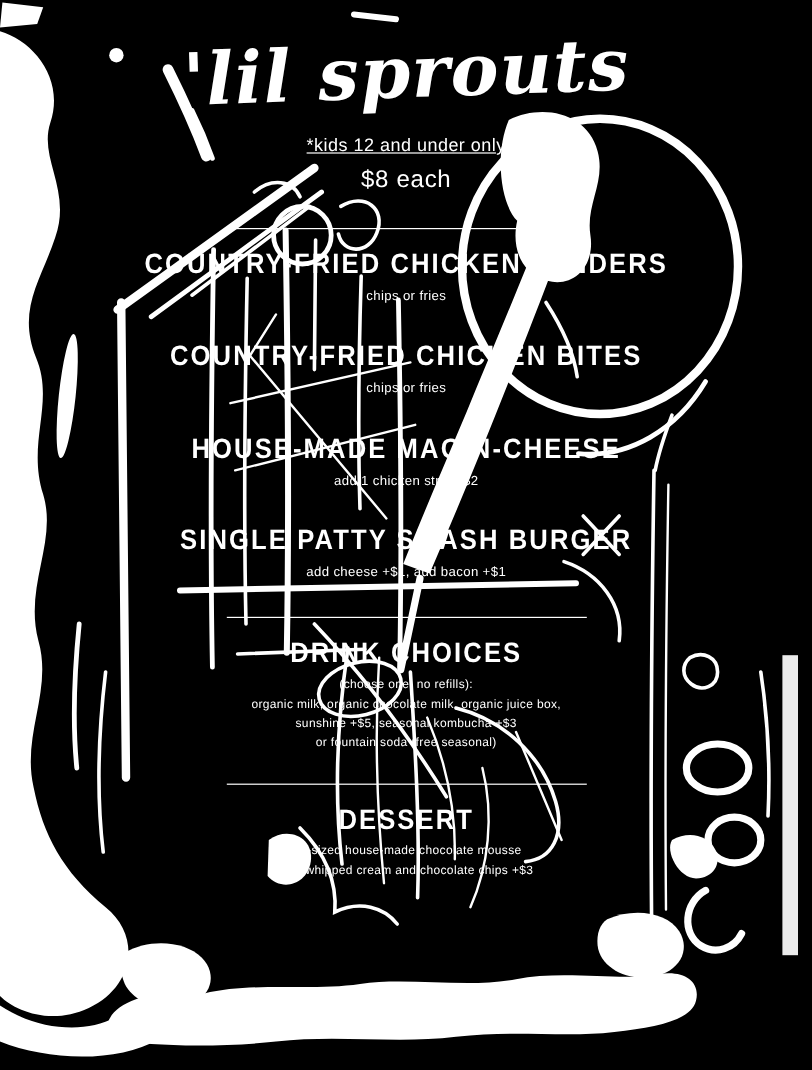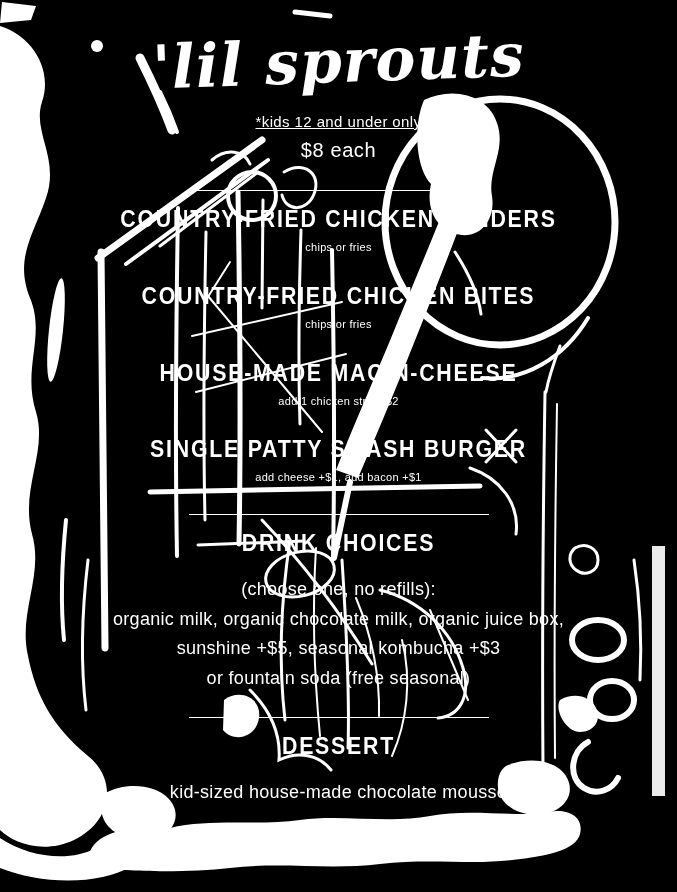--- a/index.html
+++ b/index.html
@@ -60,21 +60,21 @@
     transform:scale(0.97, 1.06);
     white-space:nowrap;
   }
   .sub {
     font-size:11px;
     letter-spacing:0.3px;
     margin-top:6px;
     line-height:1.62;
   }
   .item { margin-bottom:27px; }
-  .section-lines { margin-top:18px; font-size:18px; line-height:1.64; letter-spacing:0.3px; }
+  .section-lines { margin-top:6px; font-size:10px; line-height:1.64; letter-spacing:0.3px; }
   .section { margin-bottom:6px; }
 </style>
 </head>
 <body>
 
 <div class="page">
 
   <svg class="bg-art" width="677" height="892" viewBox="0 0 677 892" aria-hidden="true">
     <g stroke="#fff" fill="none" stroke-linecap="round">
 
@@ -205,17 +205,18 @@
         <div>or fountain soda (free seasonal)</div>
       </div>
     </div>
 
     <hr class="divider mid">
 
     <div class="section">
       <span class="head">DESSERT</span>
       <div class="section-lines">
         <div>kid-sized house-made chocolate mousse</div>
+        <div>with whipped cream and chocolate chips +$3</div>
       </div>
     </div>
 
   </div>
 </div>
 
 </body></html>

